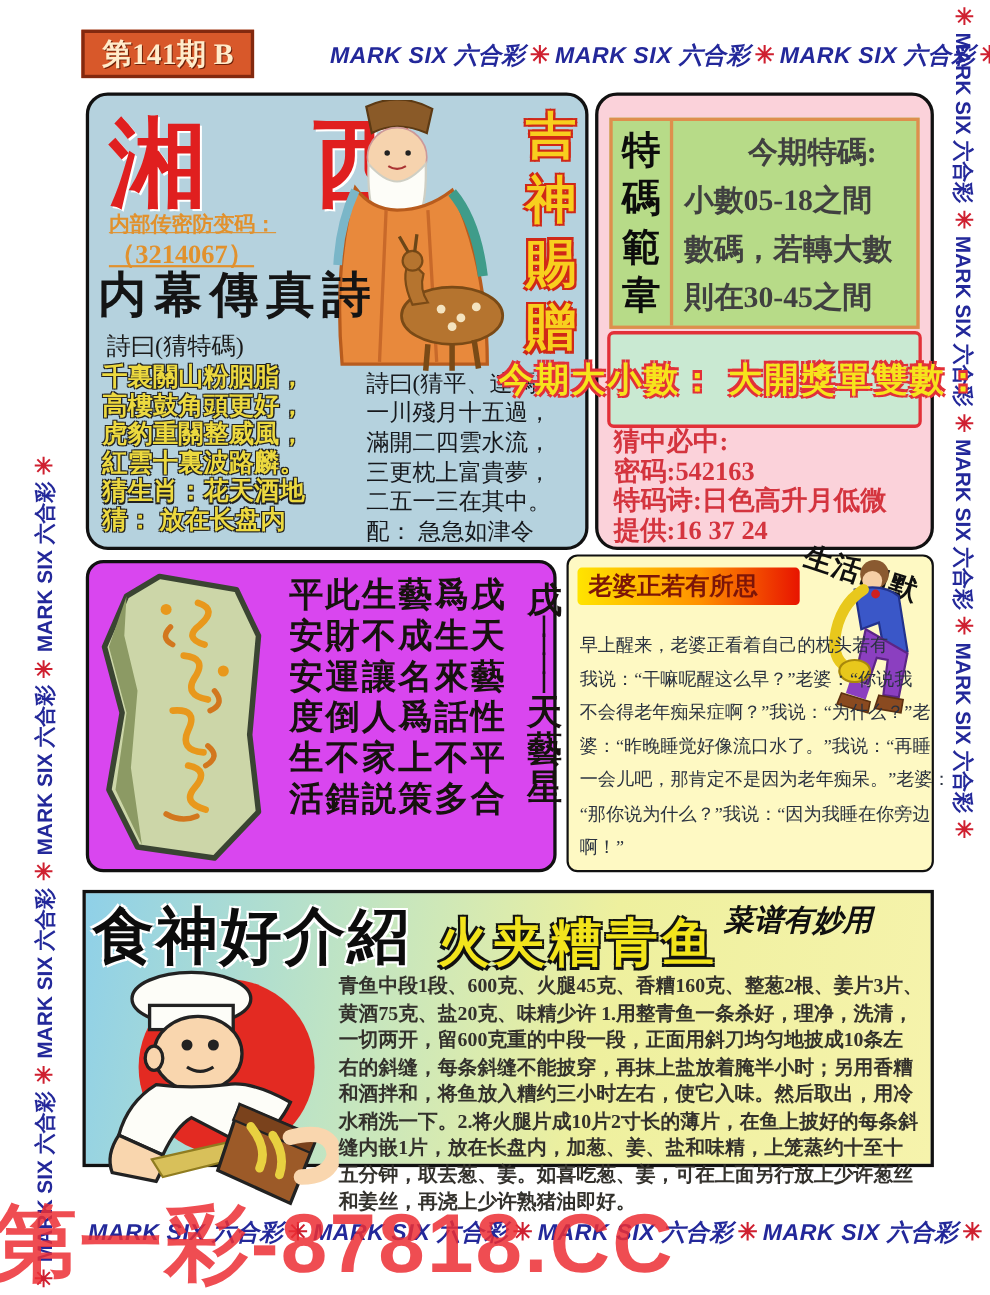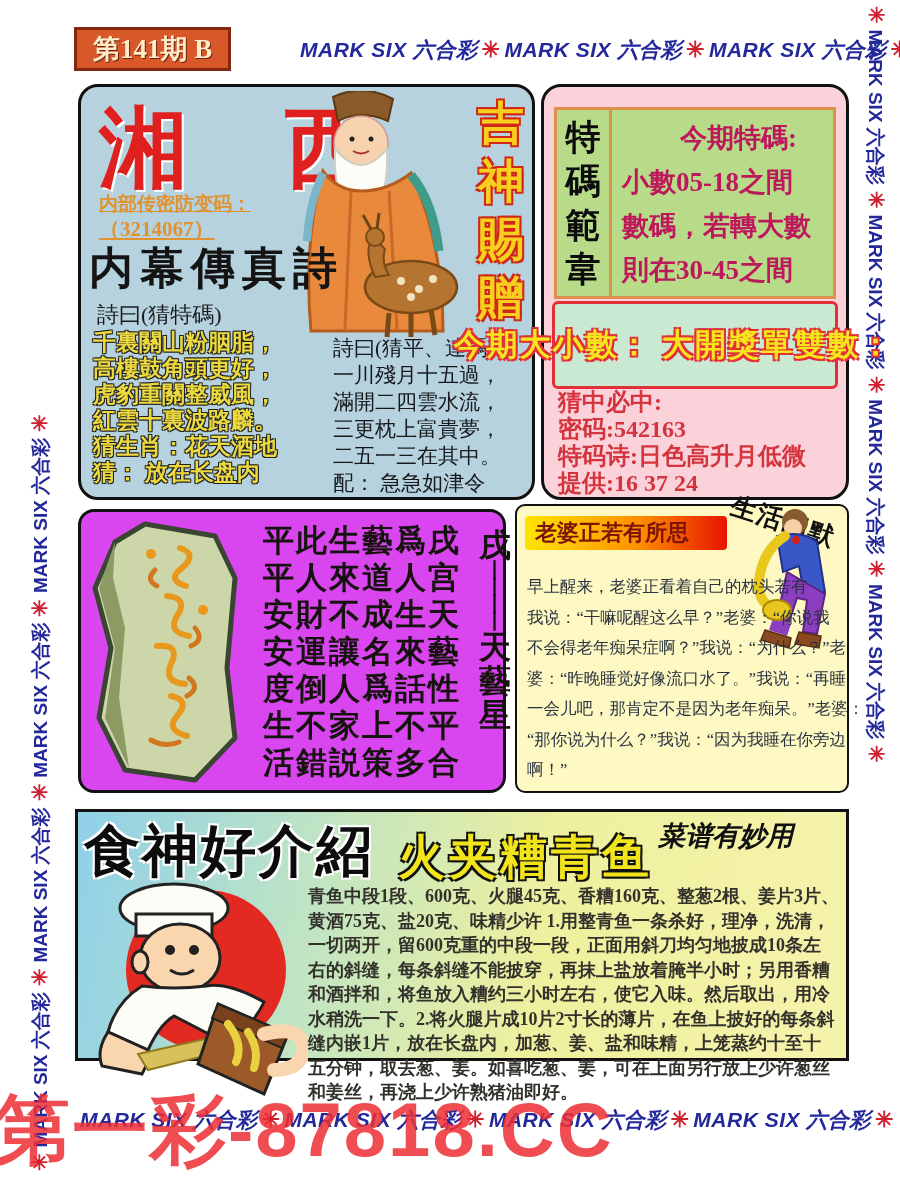--- a/index.html
+++ b/index.html
@@ -45,21 +45,21 @@
   .god-art{position:absolute;left:212px;top:4px;}
   .jishen{position:absolute;left:392px;top:8px;width:56px;text-align:center;
           font:bold 46px "Liberation Serif",serif;color:#f8cf1e;line-height:58px;
           text-shadow:-2px -2px 0 #d02818,2px -2px 0 #d02818,-2px 2px 0 #d02818,2px 2px 0 #d02818;}
   
   .range-box{position:absolute;left:10px;top:20px;right:10px;height:186px;background:#b7db88;
              border:3px solid #de8f4d;display:flex;}
   .range-head{width:52px;border-right:3px solid #de8f4d;display:flex;flex-direction:column;
               align-items:center;justify-content:center;font:bold 35px "Liberation Sans",sans-serif;
               color:#0c0c0c;line-height:44px;}
-  .range-body{flex:1;padding:6px 4px 0 10px;font:bold 27px "Liberation Serif",serif;color:#be185d;
+  .range-body{flex:1;padding:6px 4px 0 10px;font:bold 27px "Liberation Serif",serif;color:#404040;
               line-height:44px;white-space:nowrap;}
   .range-body .first{padding-left:58px;}
   .bigsmall-box{position:absolute;left:8px;top:214px;right:8px;height:82px;background:#c9e9d2;
                 border:3px solid #e23038;border-radius:6px;display:flex;
                 align-items:center;justify-content:center;}
   .bigsmall-box div{font:bold 31px "Liberation Sans",sans-serif;color:#f6e41c;line-height:38px;
                 letter-spacing:2px;white-space:nowrap;
                 text-shadow:-2px -2px 0 #e23038,2px -2px 0 #e23038,-2px 2px 0 #e23038,2px 2px 0 #e23038;}
   .hint-lines{position:absolute;left:14px;top:302px;font:bold 24px "Liberation Serif",serif;
               color:#d4343e;line-height:27px;white-space:nowrap;}
@@ -135,21 +135,21 @@
     </svg>
 
     <div class="jishen">
       <div>吉</div>
       <div>神</div>
       <div>賜</div>
       <div>贈</div>
     </div>
 
     <div class="antifake" style="top:104px;">内部传密防变码：</div>
-    <div class="antifake" style="top:128px;font-size:21px;">（3214067）</div>
+    <div class="antifake" style="top:128px;font-size:24px;">（3214067）</div>
     <div class="inner-title">内幕傳真詩</div>
     <div class="poem-label" style="left:16px;top:213px;">詩曰(猜特碼)</div>
 
     <div class="poem-yellow">
       <div>千裏關山粉胭脂，</div>
       <div>高樓鼓角頭更好，</div>
       <div>虎豹重關整威風，</div>
       <div>紅雲十裏波路麟。</div>
       <div>猜生肖：花天酒地</div>
       <div>猜： 放在长盘内</div>
@@ -196,21 +196,20 @@
     <svg class="stone-art" width="176" height="270" viewBox="0 0 176 270">
       <path d="M60,6 L130,18 L150,60 L142,150 L150,220 L110,262 L40,252 L14,200 L26,130 L10,70 L30,24 Z" fill="#ccd6a8" stroke="#3a4432" stroke-width="5" stroke-linejoin="round"></path>
       <path d="M30,24 L14,70 L30,130 L20,200 L44,250 L34,180 L40,110 L28,60 Z" fill="#8c9a64"></path>
       <path d="M95,30 q18,6 2,20 q-16,12 4,18 M82,78 q22,2 10,20 q-10,16 12,20 M72,128 q24,-2 14,18 q-8,18 14,20 M86,178 q20,4 6,20 q-12,14 10,20" stroke="#e8981c" stroke-width="6" fill="none" stroke-linecap="round"></path>
       <path d="M70,52 q-10,10 2,16 M110,110 q10,12 -4,18 M104,160 q12,10 -2,18 M66,222 q14,8 28,2" stroke="#d2771e" stroke-width="5" fill="none" stroke-linecap="round"></path>
       <circle cx="66" cy="36" r="5" fill="#e8981c"></circle>
         <circle cx="118" cy="92" r="5" fill="#e8981c"></circle>
     </svg>
     <div class="stone-grid">
       <div>平此生藝爲戌</div>
-      <div>平人來道人宫</div>
       <div>安財不成生天</div>
       <div>安運讓名來藝</div>
       <div>度倒人爲話性</div>
       <div>生不家上不平</div>
       <div>活錯説策多合</div>
     </div>
     <div class="stone-side">
       <div class="ch">戌</div>
       <div class="bar">丨</div>
       <div class="bar">丨</div>

